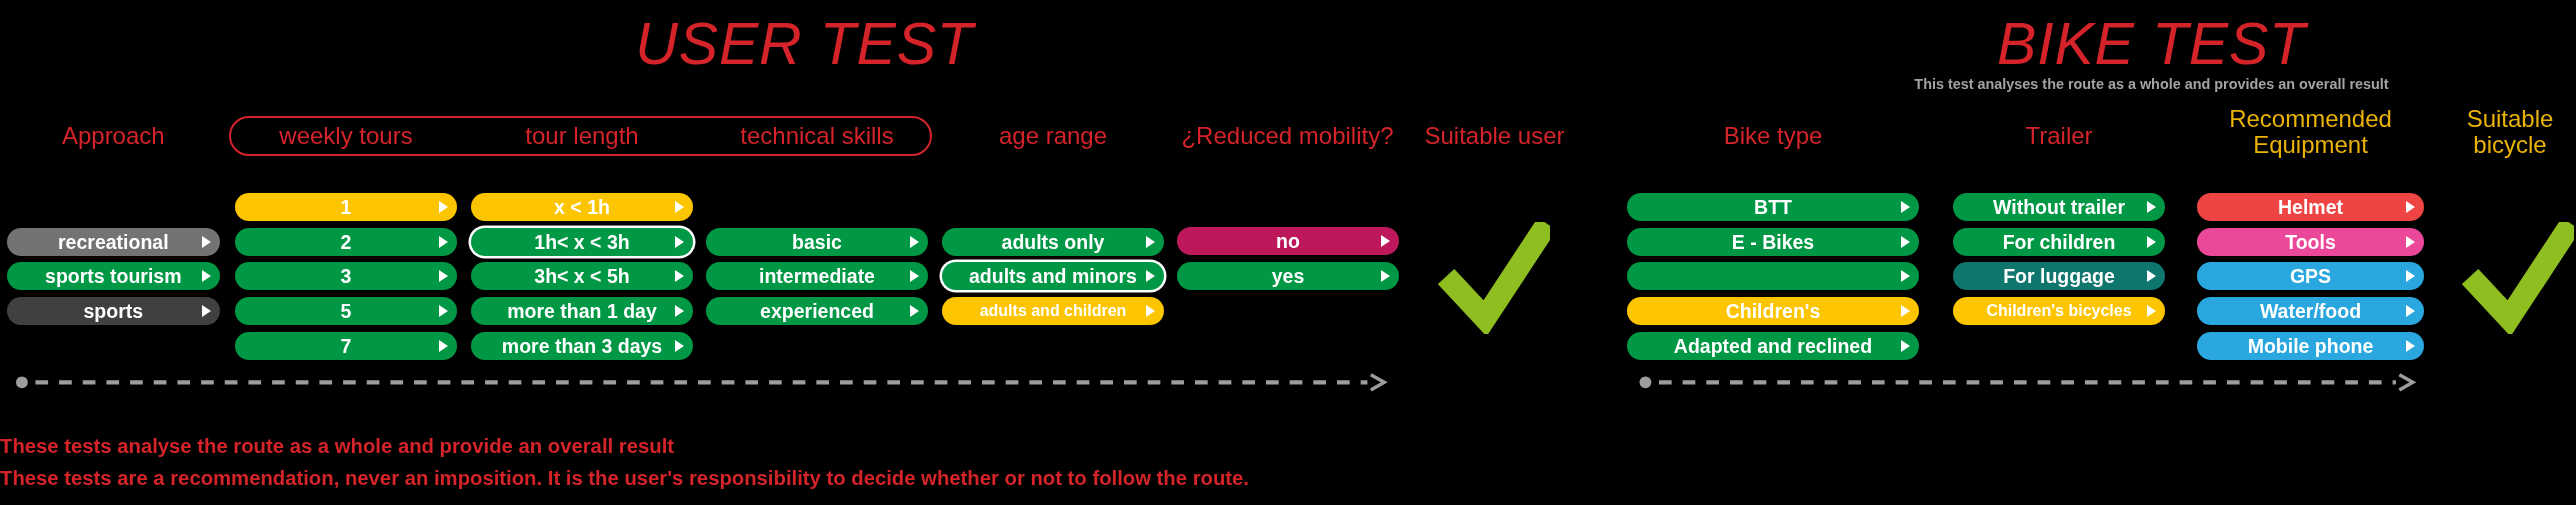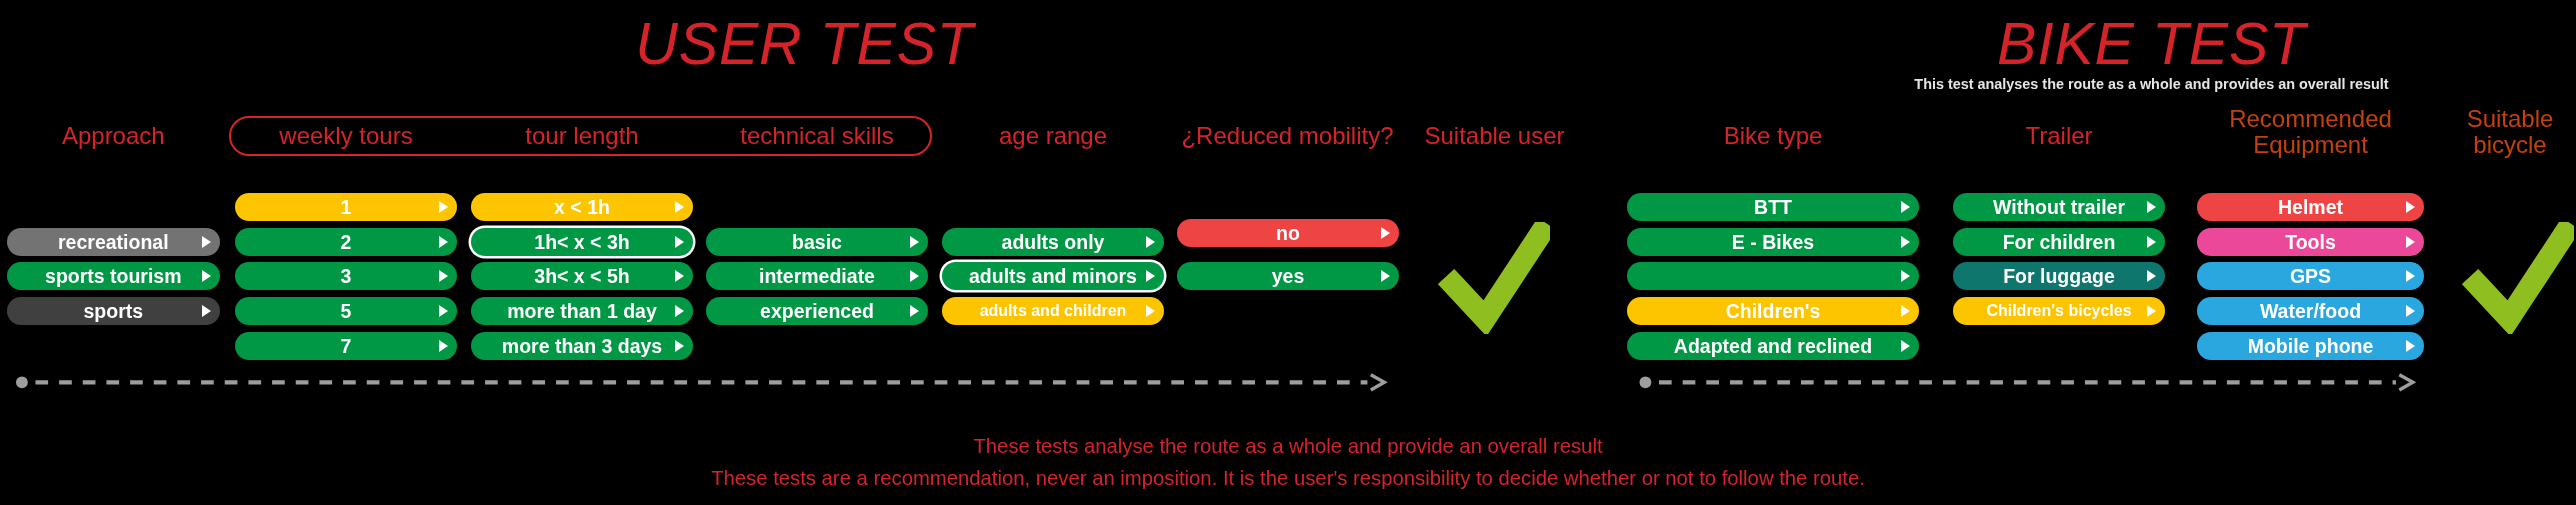--- a/index.html
+++ b/index.html
@@ -14,38 +14,38 @@
     position:absolute;
     color:#d5232a;
     font-size:59px;
     letter-spacing:0.8px;
     text-align:center;
     white-space:nowrap;
     font-style:italic;
   }
   .subtitle{
     position:absolute;
-    color:#e5e5e5;
+    color:#a3a3a3;
     font-size:14.4px;
     font-weight:bold;
     text-align:center;
     white-space:nowrap;
   }
   .hdr{
     position:absolute;
     top:118px;height:36px;line-height:36px;
     color:#d5232a;
     font-size:24px;
     text-align:center;
     white-space:nowrap;
   }
   .hdr2{
     position:absolute;
     top:106px;
-    color:#c2410c;
+    color:#eab308;
     font-size:24px;
     line-height:26px;
     text-align:center;
   }
   .group-outline{
     position:absolute;
     left:229px;top:116px;width:703px;height:40px;
     border:2.5px solid #d5232a;
     border-radius:22px;
     box-sizing:border-box;
@@ -78,24 +78,24 @@
     width:0;height:0;
     border-left:9.3px solid #fff;
     border-top:6px solid transparent;
     border-bottom:6px solid transparent;
   }
   .check{ position:absolute; }
   .dashline{ position:absolute; }
   .footer-line{
     position:absolute;
     left:0;width:2576px;
-    text-align:center;
+    text-align:left;
     color:#d5232a;
     font-size:20.3px;
-    font-weight:normal;
+    font-weight:bold;
     white-space:nowrap;
   }
 </style>
 </head>
 <body>
 
 <div id="stage">
 
   <div class="title" style="left:339px;top:10.2px;width:931px;">USER TEST</div>
   <div class="title" style="left:1813px;top:10.2px;width:677px;">BIKE TEST</div>
@@ -195,21 +195,21 @@
       <div class="pill selected" style="top: 69px; background: rgb(0, 152, 69);">
         <span class="pill-label">adults and minors</span>
         <span class="pill-arrow"></span>
       </div>
       <div class="pill small" style="top: 104px; background: rgb(253, 197, 0);">
         <span class="pill-label">adults and children</span>
         <span class="pill-arrow"></span>
       </div>
     </div>
   <div class="col" style="left:1177px;width:222px;">
-      <div class="pill" style="top: 26px; background: #ef4444;">
+      <div class="pill" style="top: 34px; background: #be185d;">
         <span class="pill-label">no</span>
         <span class="pill-arrow"></span>
       </div>
       <div class="pill" style="top: 69px; background: rgb(0, 152, 69);">
         <span class="pill-label">yes</span>
         <span class="pill-arrow"></span>
       </div>
     </div>
   <div class="col" style="left:1627px;width:292px;">
       <div class="pill" style="top: 0px; background: rgb(0, 152, 69);">

